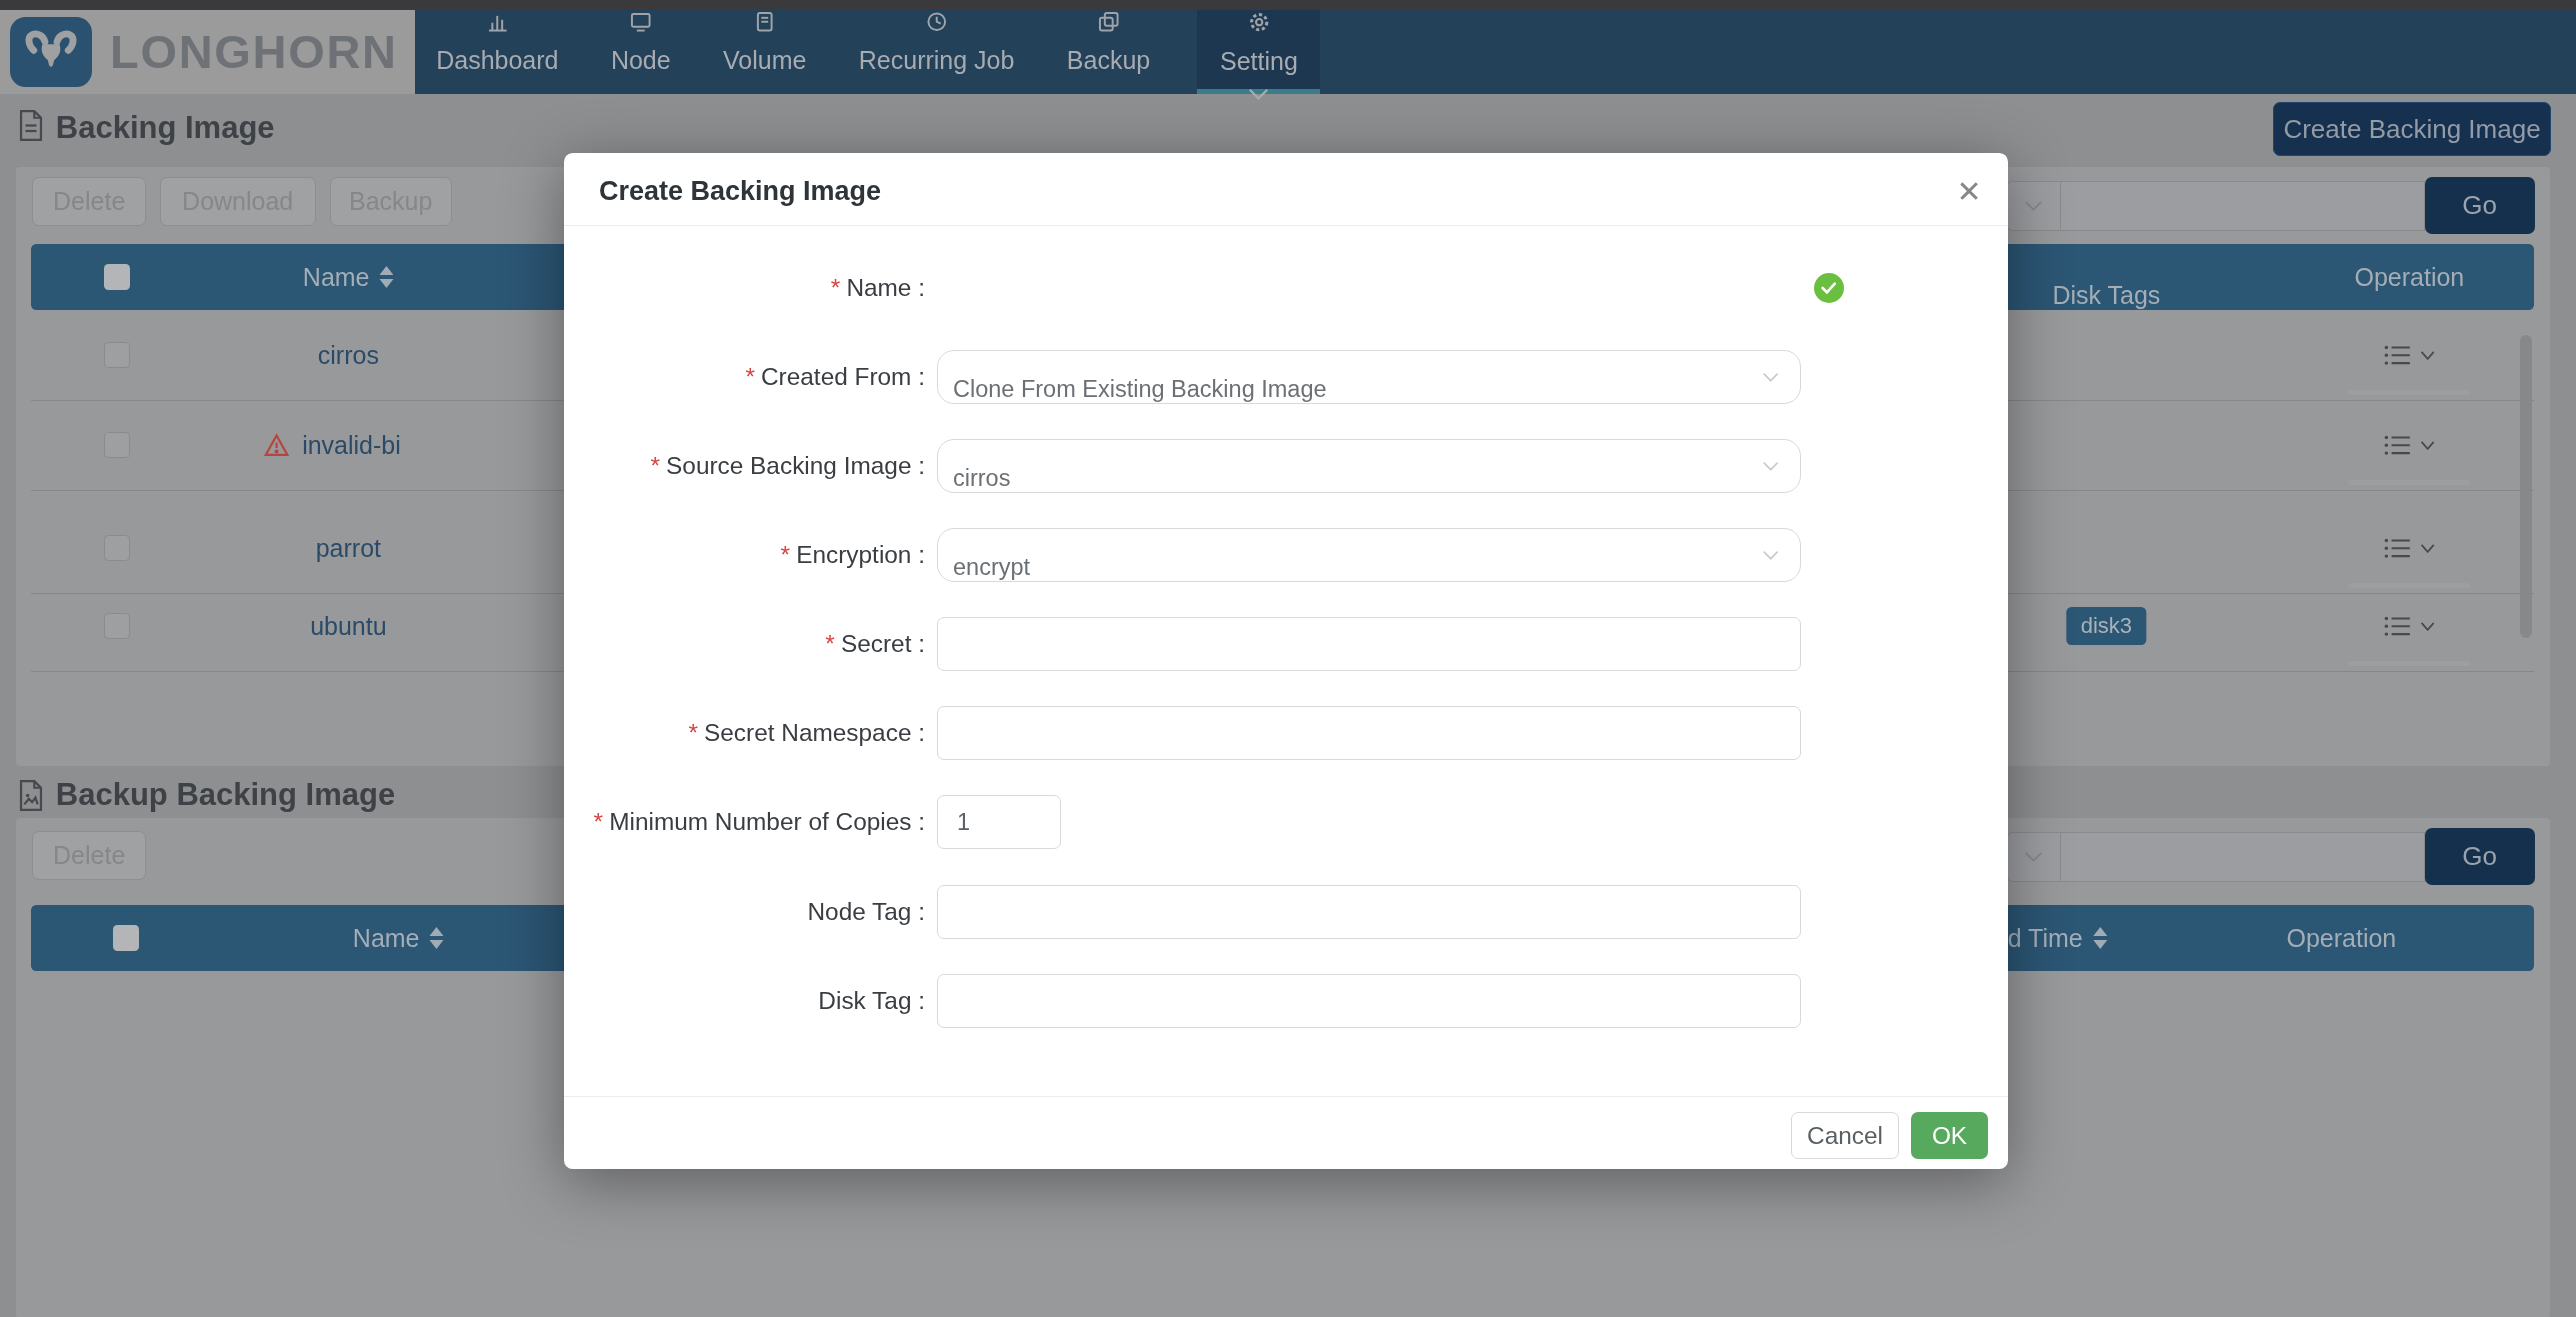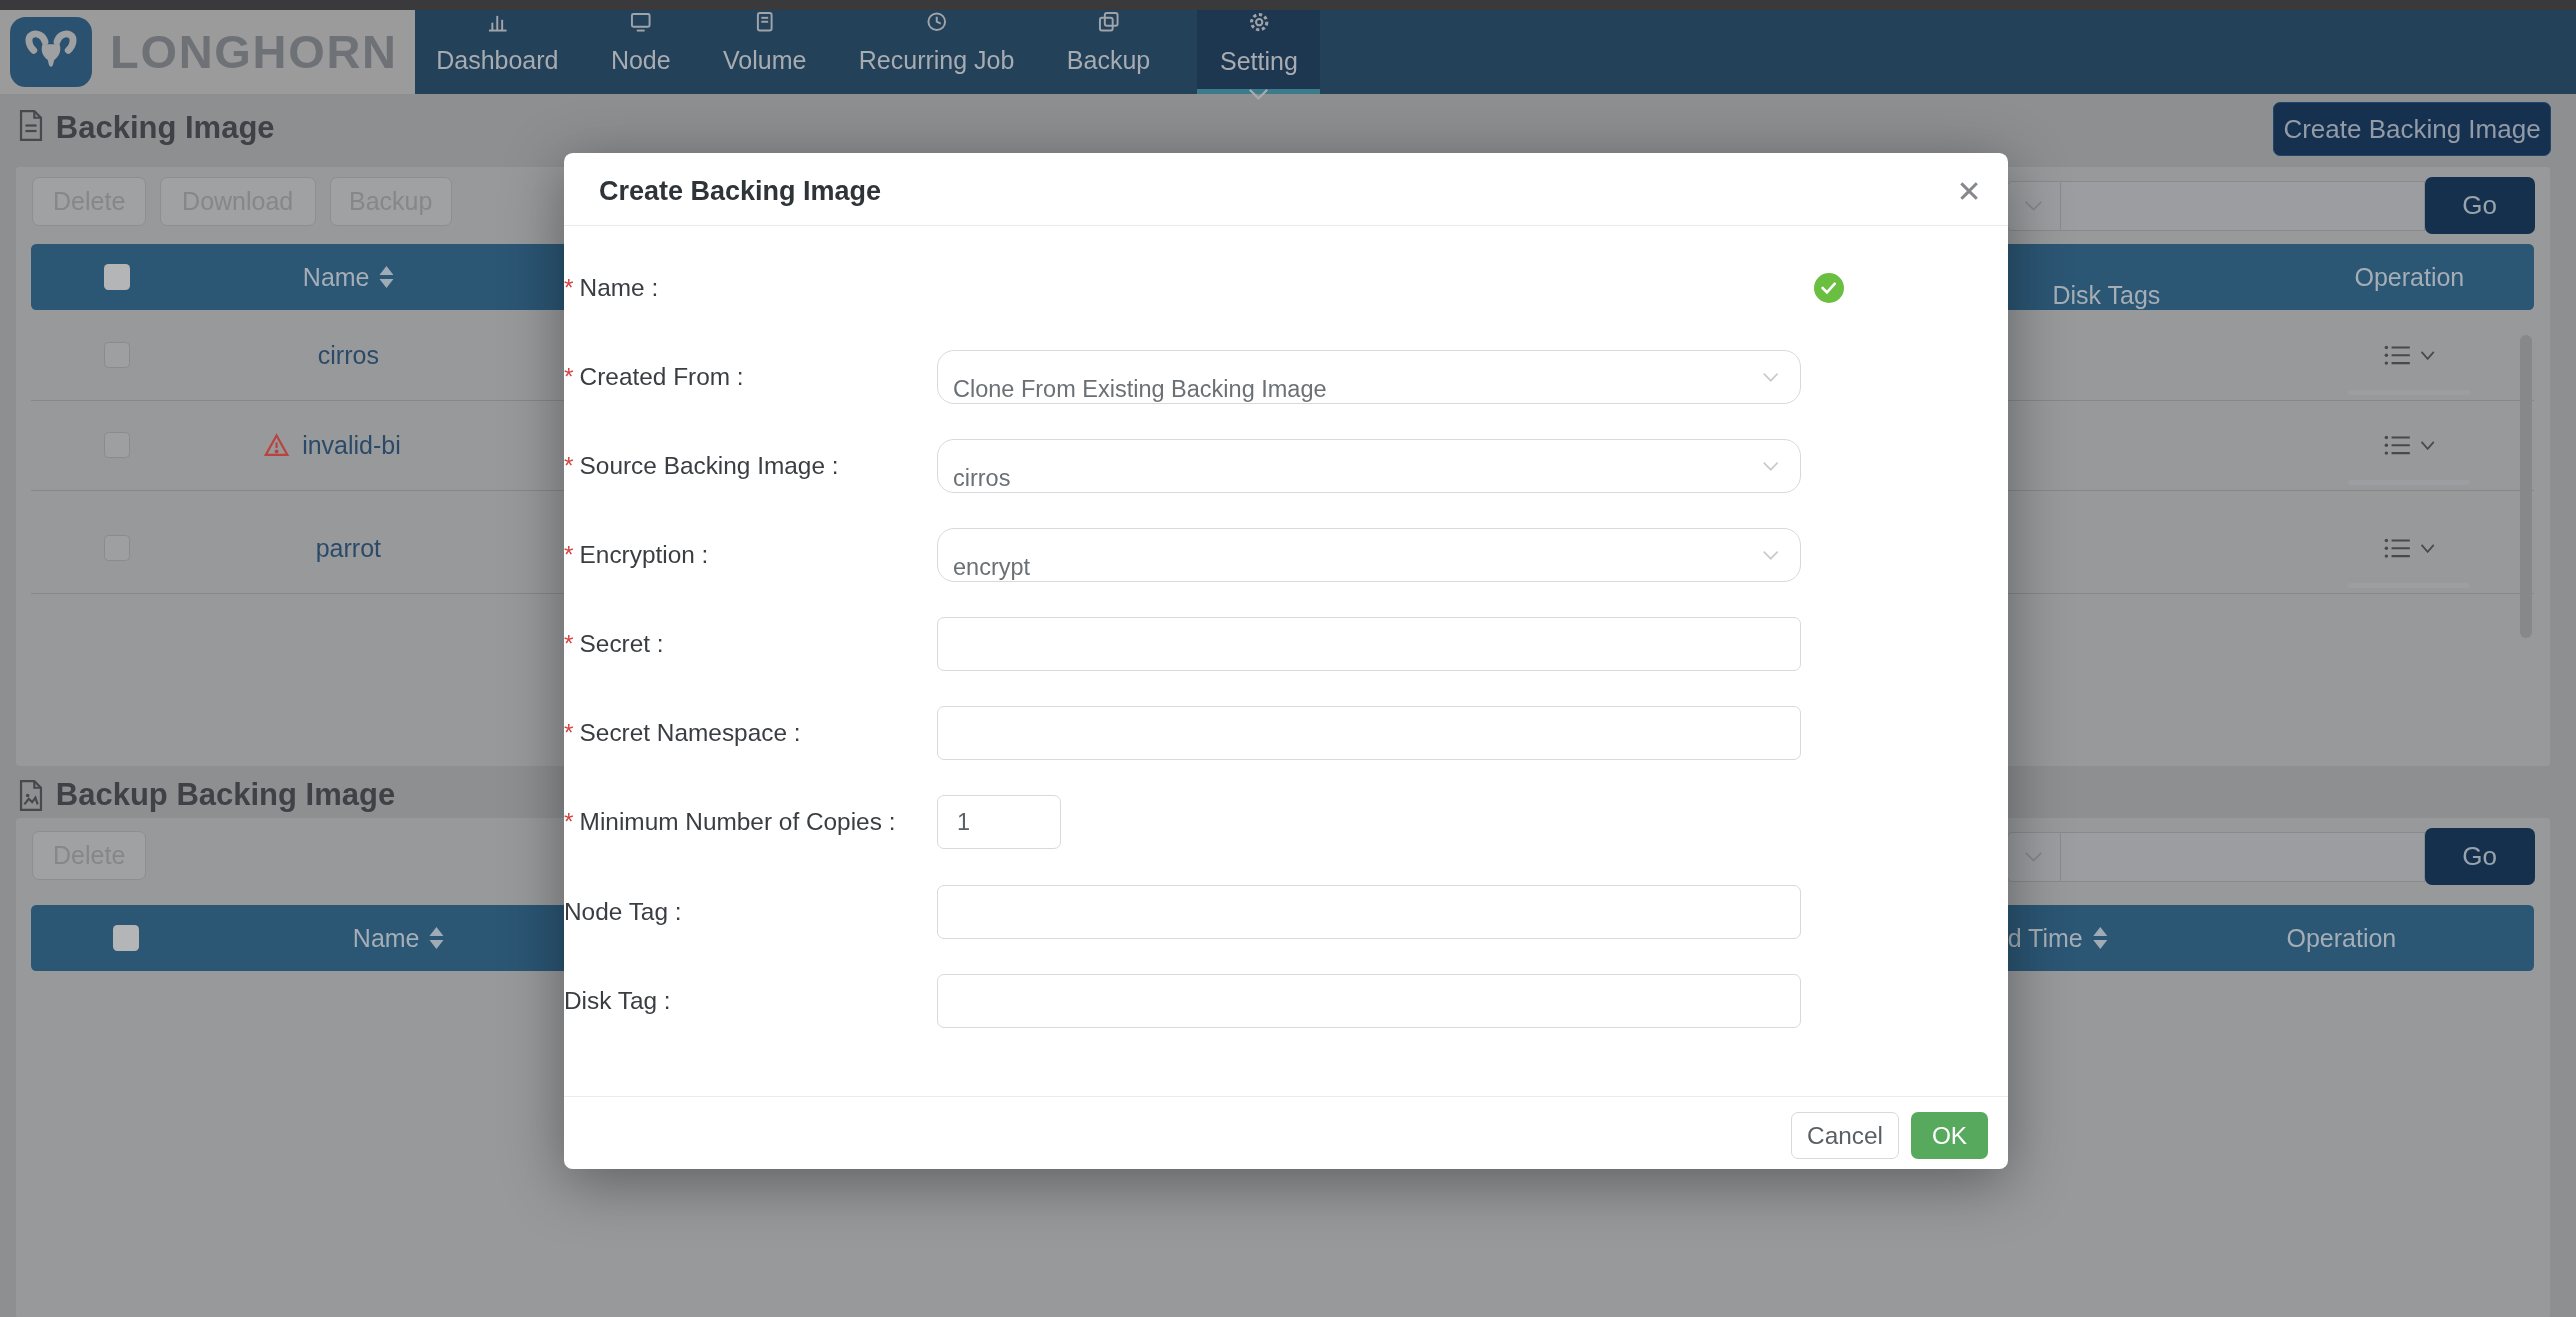--- a/index.html
+++ b/index.html
@@ -75,21 +75,21 @@
 
   
   .modal { left:564px; top:153px; width:1444px; height:1016px; background:#ffffff; border-radius:8.7px;
            box-shadow:0 12.2px 61px rgba(0,0,0,.38); z-index:50; }
   .modal-title { position:absolute; left:35px; top:22.6px; font-size:27px; font-weight:600; color:#2f3439; }
   .modal-close { position:absolute; left:1384px; top:17.4px; width:42px; height:42px; font-size:30px;
                  color:#85898d; display:flex; align-items:center; justify-content:center; }
   .m-divider { position:absolute; left:0; width:1444px; height:0.9px; background:#ececec; }
   .frow { position:absolute; left:0; width:1444px; height:54px; }
   .flabel { position:absolute; left:0; top:0; width:361px; height:54px; line-height:54px;
-            text-align:left; font-size:24.4px; color:#3a3e42; white-space:nowrap; }
+            text-align:right; font-size:24.4px; color:#3a3e42; white-space:nowrap; }
   .req { color:#d64541; margin-right:6.1px; font-size:24.4px; }
   .fctrl { position:absolute; left:373px; top:0; width:864px; height:54px; }
   .fctrl.small { width:124px; }
   .tinput { width:100%; height:54px; border:1.3px solid #d9d9d9; border-radius:7px; padding:0 19px;
             font-size:23.5px; color:#5a6065; background:#fff; outline:none;
             font-family:"Liberation Sans","DejaVu Sans",sans-serif; }
   .tselect { width:100%; height:54px; border:1.3px solid #d9d9d9; border-radius:17px; padding:0 15px;
              display:flex; align-items:flex-end; background:#fff; font-size:23.5px; color:#6b7075; position:relative; }
   .tselect .chev { position:absolute; right:21px; top:21px; }
   .check-circle { position:absolute; left:1250px; top:12.2px; width:30px; height:30px; border-radius:50%;
@@ -281,20 +281,39 @@
           <circle cx="3" cy="13" r="2" fill="#46494d"></circle>
           <circle cx="3" cy="22" r="2" fill="#46494d"></circle>
         <path d="M9 4 H30 M9 13 H30 M9 22 H30" stroke="#46494d" stroke-width="2.4"></path>
         </svg>
       <svg width="14" height="9.6" viewBox="0 0 16 11" fill="none" stroke="#46494d" stroke-width="2">
         <polyline points="1,1 8,9 15,1"></polyline>
         </svg>
     </span>
     <span class="underbar" style="left:2378px;"></span>
   </div>
+  <div class="trow" style="top:414px;">
+    <span class="cb cb-row" style="left:73px;"></span>
+    <span class="rowlink" style="left:317px;">
+      <span>ubuntu</span>
+    </span>
+    <span class="tag" style="left:2075px;">disk3</span>
+    <span class="opwrap" style="left:2378px;">
+      <svg width="28" height="22.6" viewBox="0 0 32 26">
+        <circle cx="3" cy="4" r="2" fill="#46494d"></circle>
+          <circle cx="3" cy="13" r="2" fill="#46494d"></circle>
+          <circle cx="3" cy="22" r="2" fill="#46494d"></circle>
+        <path d="M9 4 H30 M9 13 H30 M9 22 H30" stroke="#46494d" stroke-width="2.4"></path>
+        </svg>
+      <svg width="14" height="9.6" viewBox="0 0 16 11" fill="none" stroke="#46494d" stroke-width="2">
+        <polyline points="1,1 8,9 15,1"></polyline>
+        </svg>
+    </span>
+    <span class="underbar" style="left:2378px;"></span>
+  </div>
 </div>
 <div class="abs inner-scroll"></div>
 
 <div class="abs section2-title">
   <span>
     <svg width="28" height="31" viewBox="0 0 24 28" fill="none" stroke="#46494d" stroke-width="2">
       <path d="M3 1 H15 L21 7 V27 H3 Z"></path>
         <path d="M15 1 V7 H21"></path>
       <circle cx="9" cy="14" r="1.6" fill="#46494d" stroke="none"></circle>
       <path d="M6 22 L10 17 L13 20 L16 16 L18 22"></path>

